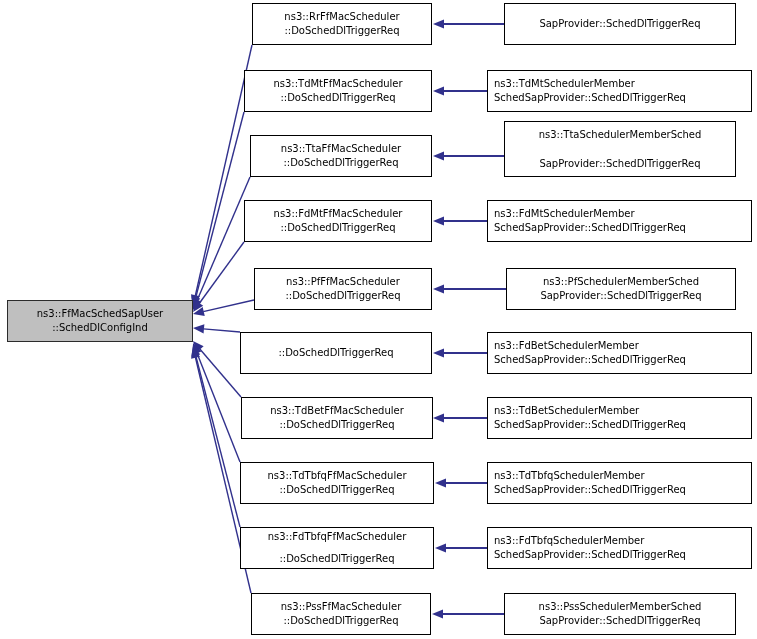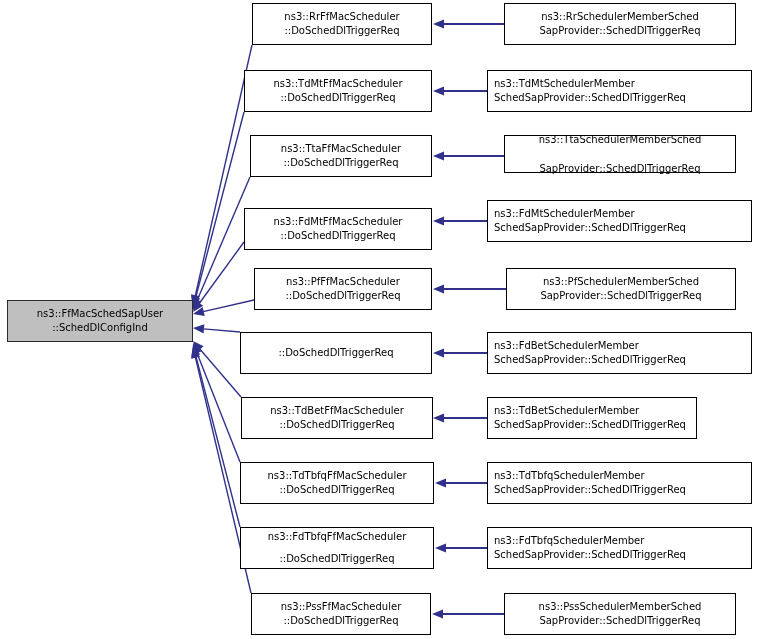--- a/index.html
+++ b/index.html
@@ -113,21 +113,21 @@
         <span class="ln">::DoSchedDlTriggerReq</span>
       </div>
       <div class="node" style="left: 244px; top: 70px; width: 188px; height: 42px;">
         <span class="ln">ns3::TdMtFfMacScheduler</span>
         <span class="ln">::DoSchedDlTriggerReq</span>
       </div>
       <div class="node" style="left: 250px; top: 135px; width: 182px; height: 42px;">
         <span class="ln">ns3::TtaFfMacScheduler</span>
         <span class="ln">::DoSchedDlTriggerReq</span>
       </div>
-      <div class="node" style="left: 244px; top: 200px; width: 188px; height: 42px; margin-top: 8px;">
+      <div class="node" style="left: 244px; top: 200px; width: 188px; height: 42px;">
         <span class="ln">ns3::FdMtFfMacScheduler</span>
         <span class="ln">::DoSchedDlTriggerReq</span>
       </div>
       <div class="node" style="left: 254px; top: 268px; width: 178px; height: 42px;">
         <span class="ln">ns3::PfFfMacScheduler</span>
         <span class="ln">::DoSchedDlTriggerReq</span>
       </div>
       <div class="node" style="left: 240px; top: 332px; width: 192px; height: 42px;">
         <span class="ln">::DoSchedDlTriggerReq</span>
       </div>
@@ -141,44 +141,43 @@
       </div>
       <div class="node" style="left: 240px; top: 527px; width: 194px; height: 42px; gap: 8px;">
         <span class="ln">ns3::FdTbfqFfMacScheduler</span>
         <span class="ln">::DoSchedDlTriggerReq</span>
       </div>
       <div class="node" style="left: 251px; top: 593px; width: 180px; height: 42px;">
         <span class="ln">ns3::PssFfMacScheduler</span>
         <span class="ln">::DoSchedDlTriggerReq</span>
       </div>
       <div class="node" style="left: 504px; top: 3px; width: 232px; height: 42px;">
-        <span class="ln">ns3::RrSchedulerMemberSched</span>
         <span class="ln">SapProvider::SchedDlTriggerReq</span>
       </div>
       <div class="node lalign" style="left: 487px; top: 70px; width: 265px; height: 42px;">
         <span class="ln">ns3::TdMtSchedulerMember</span>
         <span class="ln">SchedSapProvider::SchedDlTriggerReq</span>
       </div>
-      <div class="node" style="left: 504px; top: 135px; width: 232px; height: 38px; gap: 15px;">
+      <div class="node" style="left: 504px; top: 121px; width: 232px; height: 56px; gap: 15px;">
         <span class="ln">ns3::TtaSchedulerMemberSched</span>
         <span class="ln">SapProvider::SchedDlTriggerReq</span>
       </div>
       <div class="node lalign" style="left: 487px; top: 200px; width: 265px; height: 42px;">
         <span class="ln">ns3::FdMtSchedulerMember</span>
         <span class="ln">SchedSapProvider::SchedDlTriggerReq</span>
       </div>
       <div class="node" style="left: 506px; top: 268px; width: 230px; height: 42px;">
         <span class="ln">ns3::PfSchedulerMemberSched</span>
         <span class="ln">SapProvider::SchedDlTriggerReq</span>
       </div>
       <div class="node lalign" style="left: 487px; top: 332px; width: 265px; height: 42px;">
         <span class="ln">ns3::FdBetSchedulerMember</span>
         <span class="ln">SchedSapProvider::SchedDlTriggerReq</span>
       </div>
-      <div class="node lalign" style="left: 487px; top: 397px; width: 210px; height: 42px;">
+      <div class="node lalign" style="left: 487px; top: 397px; width: 265px; height: 42px;">
         <span class="ln">ns3::TdBetSchedulerMember</span>
         <span class="ln">SchedSapProvider::SchedDlTriggerReq</span>
       </div>
       <div class="node lalign" style="left: 487px; top: 462px; width: 265px; height: 42px;">
         <span class="ln">ns3::TdTbfqSchedulerMember</span>
         <span class="ln">SchedSapProvider::SchedDlTriggerReq</span>
       </div>
       <div class="node lalign" style="left: 487px; top: 527px; width: 265px; height: 42px;">
         <span class="ln">ns3::FdTbfqSchedulerMember</span>
         <span class="ln">SchedSapProvider::SchedDlTriggerReq</span>

